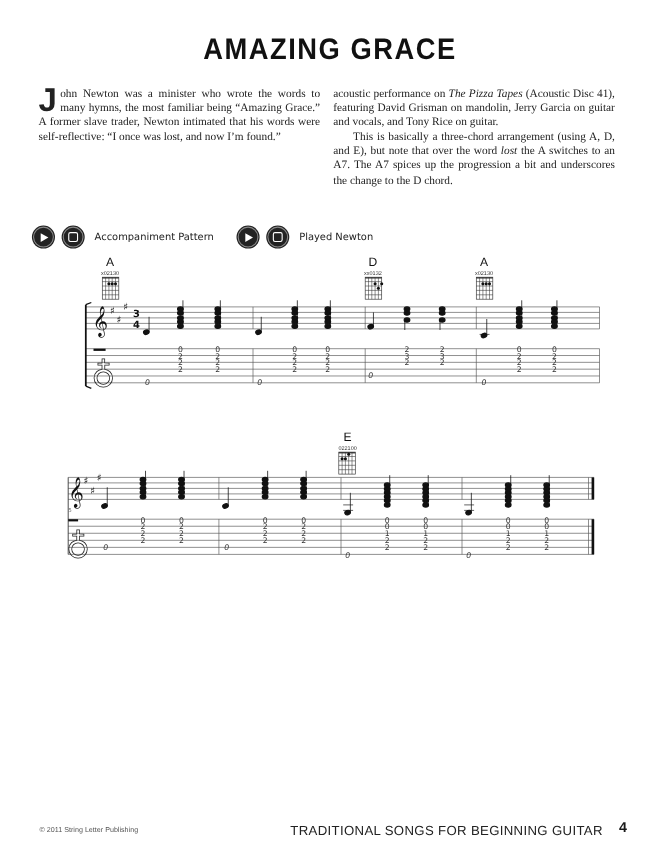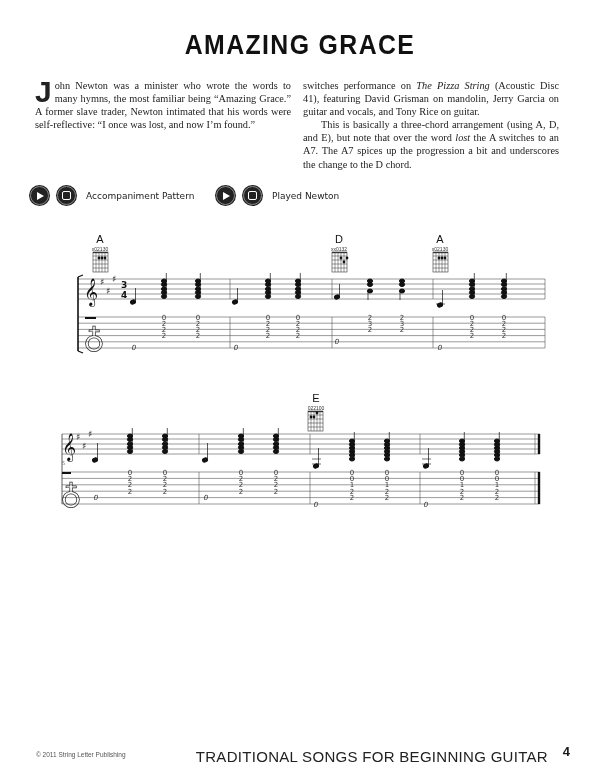--- a/index.html
+++ b/index.html
@@ -4,43 +4,43 @@
   <style>
     html, body { margin: 0; padding: 0; background: #fff; }
     body { width: 600px; height: 776px; position: relative; overflow: hidden; font-family: "DejaVu Serif", serif; color: #1a1a1a; }
     .title { position: absolute; top: 30px; left: 0; width: 600px; text-align: center; font-family: "Liberation Sans", sans-serif; font-weight: bold; font-size: 27px; letter-spacing: 1.5px; color: #111; transform: scaleX(0.92); }
     .col { position: absolute; top: 79px; width: 256px; font-family: "Liberation Serif", serif; font-size: 10.3px; line-height: 13.1px; text-align: justify; color: #222; }
     .col p { margin: 0; }
     .col p.indent { text-indent: 18px; }
     .col-left { left: 35px; }
     .col-right { left: 303px; }
     .dropcap { float: left; font-family: "Liberation Sans", sans-serif; font-weight: bold; font-size: 30px; line-height: 24px; margin: 1px 3px 0 0; }
-    .audio-row { position: absolute; top: 186px; display: flex; align-items: center; }
+    .audio-row { position: absolute; top: 206px; display: flex; align-items: center; }
     .ctrl { width: 17px; height: 17px; border-radius: 50%; background: #222; border: 1.5px solid #888; box-shadow: 0 0 0 1px #222; display: inline-flex; align-items: center; justify-content: center; margin-right: 8px; }
     .ctrl .play { width: 0; height: 0; border-left: 7px solid #fff; border-top: 4.5px solid transparent; border-bottom: 4.5px solid transparent; margin-left: 2px; }
     .ctrl .stop { width: 7px; height: 7px; border: 1.5px solid #fff; border-radius: 2px; }
     .audio-label { font-family: "DejaVu Sans", sans-serif; font-size: 9px; color: #222; margin-left: 2px; }
     .footer-left { position: absolute; top: 751px; left: 36px; font-family: "Liberation Sans", sans-serif; font-size: 6.5px; color: #555; }
-    .footer-right { position: absolute; top: 748px; right: 42px; font-family: "Liberation Sans", sans-serif; font-size: 15px; color: #222; letter-spacing: 0.3px; }
+    .footer-right { position: absolute; top: 748px; right: 42px; font-family: "Liberation Sans", sans-serif; font-size: 12px; color: #222; letter-spacing: 0.3px; }
     .footer-page { position: absolute; top: 744px; right: 30px; font-family: "Liberation Sans", sans-serif; font-weight: bold; font-size: 13px; }
     svg.score { position: absolute; left: 0; top: 0; }
     .chord-name { position: absolute; font-family: "Liberation Sans", sans-serif; font-size: 11px; color: #111; transform: translateX(-50%); }
     .chord-fing { position: absolute; font-family: "Liberation Sans", sans-serif; font-size: 5px; color: #333; transform: translateX(-50%); }
   </style>
 </head>
 <body>
 
 <div class="title">AMAZING GRACE</div>
 
 <div class="col col-left">
   <p><span class="dropcap">J</span><span>ohn Newton was a minister who wrote the words to many hymns, the most familiar being “Amazing Grace.” A former slave trader, Newton intimated that his words were self-reflective: “I once was lost, and now I’m found.”</span></p>
 </div>
 
 <div class="col col-right">
-  <p><span>switches performance on </span><i>The Pizza String</i><span> (Acoustic Disc 41), featuring David Grisman on mandolin, Jerry Garcia on guitar and vocals, and Tony Rice on guitar.</span></p>
+  <p><span>acoustic performance on </span><i>The Pizza Tapes</i><span> (Acoustic Disc 41), featuring David Grisman on mandolin, Jerry Garcia on guitar and vocals, and Tony Rice on guitar.</span></p>
   <p class="indent"><span>This is basically a three-chord arrangement (using A, D, and E), but note that over the word </span><i>lost</i><span> the A switches to an A7. The A7 spices up the progression a bit and underscores the change to the D chord.</span></p>
 </div>
 
 <div class="audio-row" style="left:30px;">
   <span class="ctrl">
       <span class="play"></span>
     </span>
   <span class="ctrl">
       <span class="stop"></span>
     </span>

